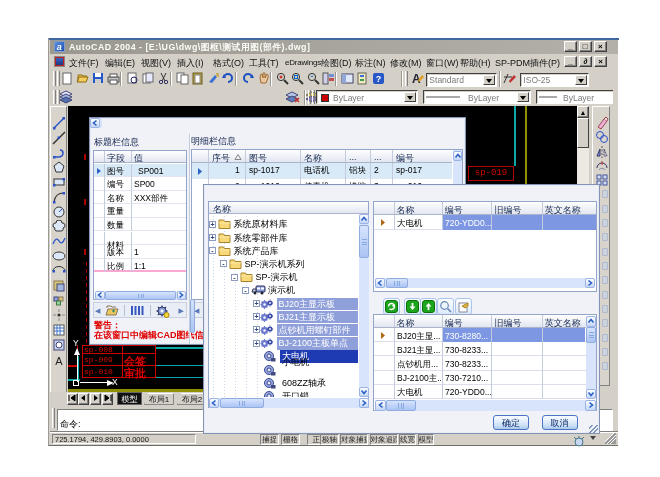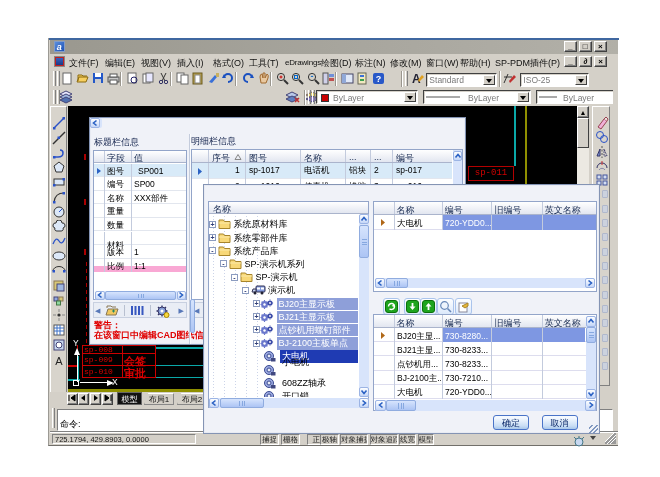--- a/index.html
+++ b/index.html
@@ -55,20 +55,21 @@
  text-align:center;line-height:14px}
 .statbtn{position:absolute;height:11px;background:#d4d0c8;border:1px solid #808080;
  border-bottom-color:#fff;border-right-color:#fff;font-size:7.5px;line-height:10px;color:#222;
  text-align:center;white-space:nowrap;overflow:hidden}
 .arw{position:absolute;width:0;height:0}
 </style></head><body>
 <div id="win">
 <div id="topline"></div>
 <div id="tbar">
 <div class="abs" style="left:4px;top:1px;width:11px;height:11px;background:linear-gradient(135deg,#5a8ede,#1c50b4);border:1px solid #829cc8;color:#fff;font-size:9px;line-height:10px;text-align:center;font-style:italic">a</div>
+<div class="abs" style="left:19px;top:2px">AutoCAD 2004 - [E:\UG\dwg\图框\测试用图(部件).dwg]</div>
 <div class="wbtn" style="left:514px;top:1px">_</div>
 <div class="wbtn" style="left:529px;top:1px">□</div>
 <div class="wbtn" style="left:544px;top:1px">×</div>
 </div>
 <div id="menubar">
 <div class="abs" style="left:4px;top:2px;width:11px;height:11px;background:linear-gradient(#3a66c8,#16337e);border:1px solid #888;box-shadow:inset 0 0 0 1px #c02020"></div>
 <div class="mi" style="left:19px">文件(F)</div>
 <div class="mi" style="left:55px">编辑(E)</div>
 <div class="mi" style="left:91px">视图(V)</div>
 <div class="mi" style="left:127px">插入(I)</div>
@@ -291,21 +292,21 @@
         <rect x="2" y="2" width="10" height="10" fill="#c8d8f0" stroke="#447"></rect>
         <circle cx="7" cy="7" r="3" fill="#fff" stroke="#447"></circle>
       </svg></div>
 <div class="ico" style="left:2px;top:315px"><svg width="14" height="14" viewBox="0 0 14 14">
         <text x="7" y="11.5" font-size="11" fill="#222" text-anchor="middle">A</text>
       </svg></div>
 <div id="canvas">
 <div class="abs" style="left:446px;top:0;width:2px;height:60px;background:#0aa8a8"></div>
 <div class="abs" style="left:456.6px;top:0;width:2px;height:285px;background:#8f8f00"></div>
 <div class="abs" style="left:0;top:283px;width:509px;height:2.6px;background:#8f8f00"></div>
-<div class="abs" style="left:400px;top:60px;width:46px;height:15px;border:1.5px solid #b30000;color:#cf0000;font-size:9px;line-height:12px;text-align:center;font-family:'Liberation Mono',monospace">sp-011</div>
+<div class="abs" style="left:400px;top:60px;width:46px;height:15px;border:1.5px solid #b30000;color:#cf0000;font-size:9px;line-height:12px;text-align:center;font-family:'Liberation Mono',monospace">sp-019</div>
 <div class="abs" style="left:16px;top:48px;width:1.5px;height:6px;background:#a00"></div>
 <div class="abs" style="left:16px;top:93px;width:1.5px;height:6px;background:#a00"></div>
 <div class="abs" style="left:16px;top:143px;width:1.5px;height:6px;background:#a00"></div>
 <div class="abs" style="left:17.5px;top:156px;width:1.6px;height:84px;background:repeating-linear-gradient(#a00 0,#a00 4px,transparent 4px,transparent 7px)"></div>
 <div class="abs" style="left:13.5px;top:238.5px;width:74px;height:33.5px;border:1px solid #c00"></div>
 <div class="abs" style="left:54px;top:238.5px;width:1.2px;height:33.5px;background:#c00"></div>
 <div class="abs" style="left:13.5px;top:246.5px;width:74px;height:1.2px;background:#c00"></div>
 <div class="abs" style="left:13.5px;top:258.6px;width:74px;height:1.2px;background:#c00"></div>
 <div class="abs" style="left:16px;top:239.5px;width:38px;height:7px;color:#d00;font-size:8px;line-height:7px;font-family:'Liberation Mono',monospace">sp-008</div>
 <div class="abs" style="left:16px;top:249px;width:38px;height:9px;color:#d00;font-size:8px;line-height:9px;font-family:'Liberation Mono',monospace">sp-009</div>
@@ -421,21 +422,21 @@
       </div>
 <div class="grow" style="left:0;top:12.5px;width:92px;height:13.6px;background:#d8eaf8;border-bottom:1px solid #e2e6ee"><i class="rowind" style="width:10px"><svg style="position:absolute;left:1px;top:3px" width="8" height="8">
             <path d="M2 1 L6 4 L2 7 Z" fill="#2b62c4"></path>
           </svg></i><span style="position:absolute;left:13px;top:2px">图号</span><span style="position:absolute;left:44px;top:2px">SP001</span><i class="gcol" style="left:10px;height:13.6px"></i><i class="gcol" style="left:37px;height:13.6px"></i></div>
 <div class="grow" style="left:0;top:26.1px;width:92px;height:13.6px;border-bottom:1px solid #e2e6ee"><i class="rowind" style="width:10px"></i><span style="position:absolute;left:13px;top:2px">编号</span><span style="position:absolute;left:40px;top:2px">SP00</span><i class="gcol" style="left:10px;height:13.6px"></i><i class="gcol" style="left:37px;height:13.6px"></i></div>
 <div class="grow" style="left:0;top:39.7px;width:92px;height:13.6px;border-bottom:1px solid #e2e6ee"><i class="rowind" style="width:10px"></i><span style="position:absolute;left:13px;top:2px">名称</span><span style="position:absolute;left:40px;top:2px">XXX部件</span><i class="gcol" style="left:10px;height:13.6px"></i><i class="gcol" style="left:37px;height:13.6px"></i></div>
 <div class="grow" style="left:0;top:53.300000000000004px;width:92px;height:13.6px;border-bottom:1px solid #e2e6ee"><i class="rowind" style="width:10px"></i><span style="position:absolute;left:13px;top:2px">重量</span><span style="position:absolute;left:40px;top:2px"></span><i class="gcol" style="left:10px;height:13.6px"></i><i class="gcol" style="left:37px;height:13.6px"></i></div>
 <div class="grow" style="left:0;top:66.9px;width:92px;height:13.6px;border-bottom:1px solid #e2e6ee"><i class="rowind" style="width:10px"></i><span style="position:absolute;left:13px;top:2px">数量</span><span style="position:absolute;left:40px;top:2px"></span><i class="gcol" style="left:10px;height:13.6px"></i><i class="gcol" style="left:37px;height:13.6px"></i></div>
 <div class="grow" style="left:0;top:80.5px;width:92px;height:13.6px;border-bottom:1px solid #e2e6ee"><i class="rowind" style="width:10px"></i><span style="position:absolute;left:13px;top:8px">材料</span><span style="position:absolute;left:40px;top:2px"></span><i class="gcol" style="left:10px;height:13.6px"></i><i class="gcol" style="left:37px;height:13.6px"></i></div>
 <div class="grow" style="left:0;top:94.1px;width:92px;height:13.6px;border-bottom:1px solid #e2e6ee"><i class="rowind" style="width:10px"></i><span style="position:absolute;left:13px;top:2px">版本</span><span style="position:absolute;left:40px;top:2px">1</span><i class="gcol" style="left:10px;height:13.6px"></i><i class="gcol" style="left:37px;height:13.6px"></i></div>
-<div class="grow" style="left:0;top:107.69999999999999px;width:92px;height:13.6px;border-bottom:6px solid #f9a8d4"><i class="rowind" style="width:10px"></i><span style="position:absolute;left:13px;top:2px">比例</span><span style="position:absolute;left:40px;top:2px">1:1</span><i class="gcol" style="left:10px;height:13.6px"></i><i class="gcol" style="left:37px;height:13.6px"></i></div>
+<div class="grow" style="left:0;top:107.69999999999999px;width:92px;height:13.6px;border-bottom:2px solid #f9a8d4"><i class="rowind" style="width:10px"></i><span style="position:absolute;left:13px;top:2px">比例</span><span style="position:absolute;left:40px;top:2px">1:1</span><i class="gcol" style="left:10px;height:13.6px"></i><i class="gcol" style="left:37px;height:13.6px"></i></div>
 <div class="xsb" style="position:absolute;left:1px;top:139.5px;width:91px;height:9.5px;border-radius:2px">
         <div class="xbtn" style="left:0;top:0;width:9.5px;height:9.5px;text-align:center">
           <svg style="position:absolute;left:50%;top:50%;transform:translate(-50%,-50%)" width="9" height="9" viewBox="0 0 9 9">
             <path d="M6 2 L3 4.5 L6 7" fill="none" stroke="#2b62c4" stroke-width="1.6"></path>
           </svg>
         </div>
         <div class="xbtn" style="right:0;top:0;width:9.5px;height:9.5px;text-align:center">
           <svg style="position:absolute;left:50%;top:50%;transform:translate(-50%,-50%)" width="9" height="9" viewBox="0 0 9 9">
             <path d="M3 2 L6 4.5 L3 7" fill="none" stroke="#2b62c4" stroke-width="1.6"></path>
           </svg>

